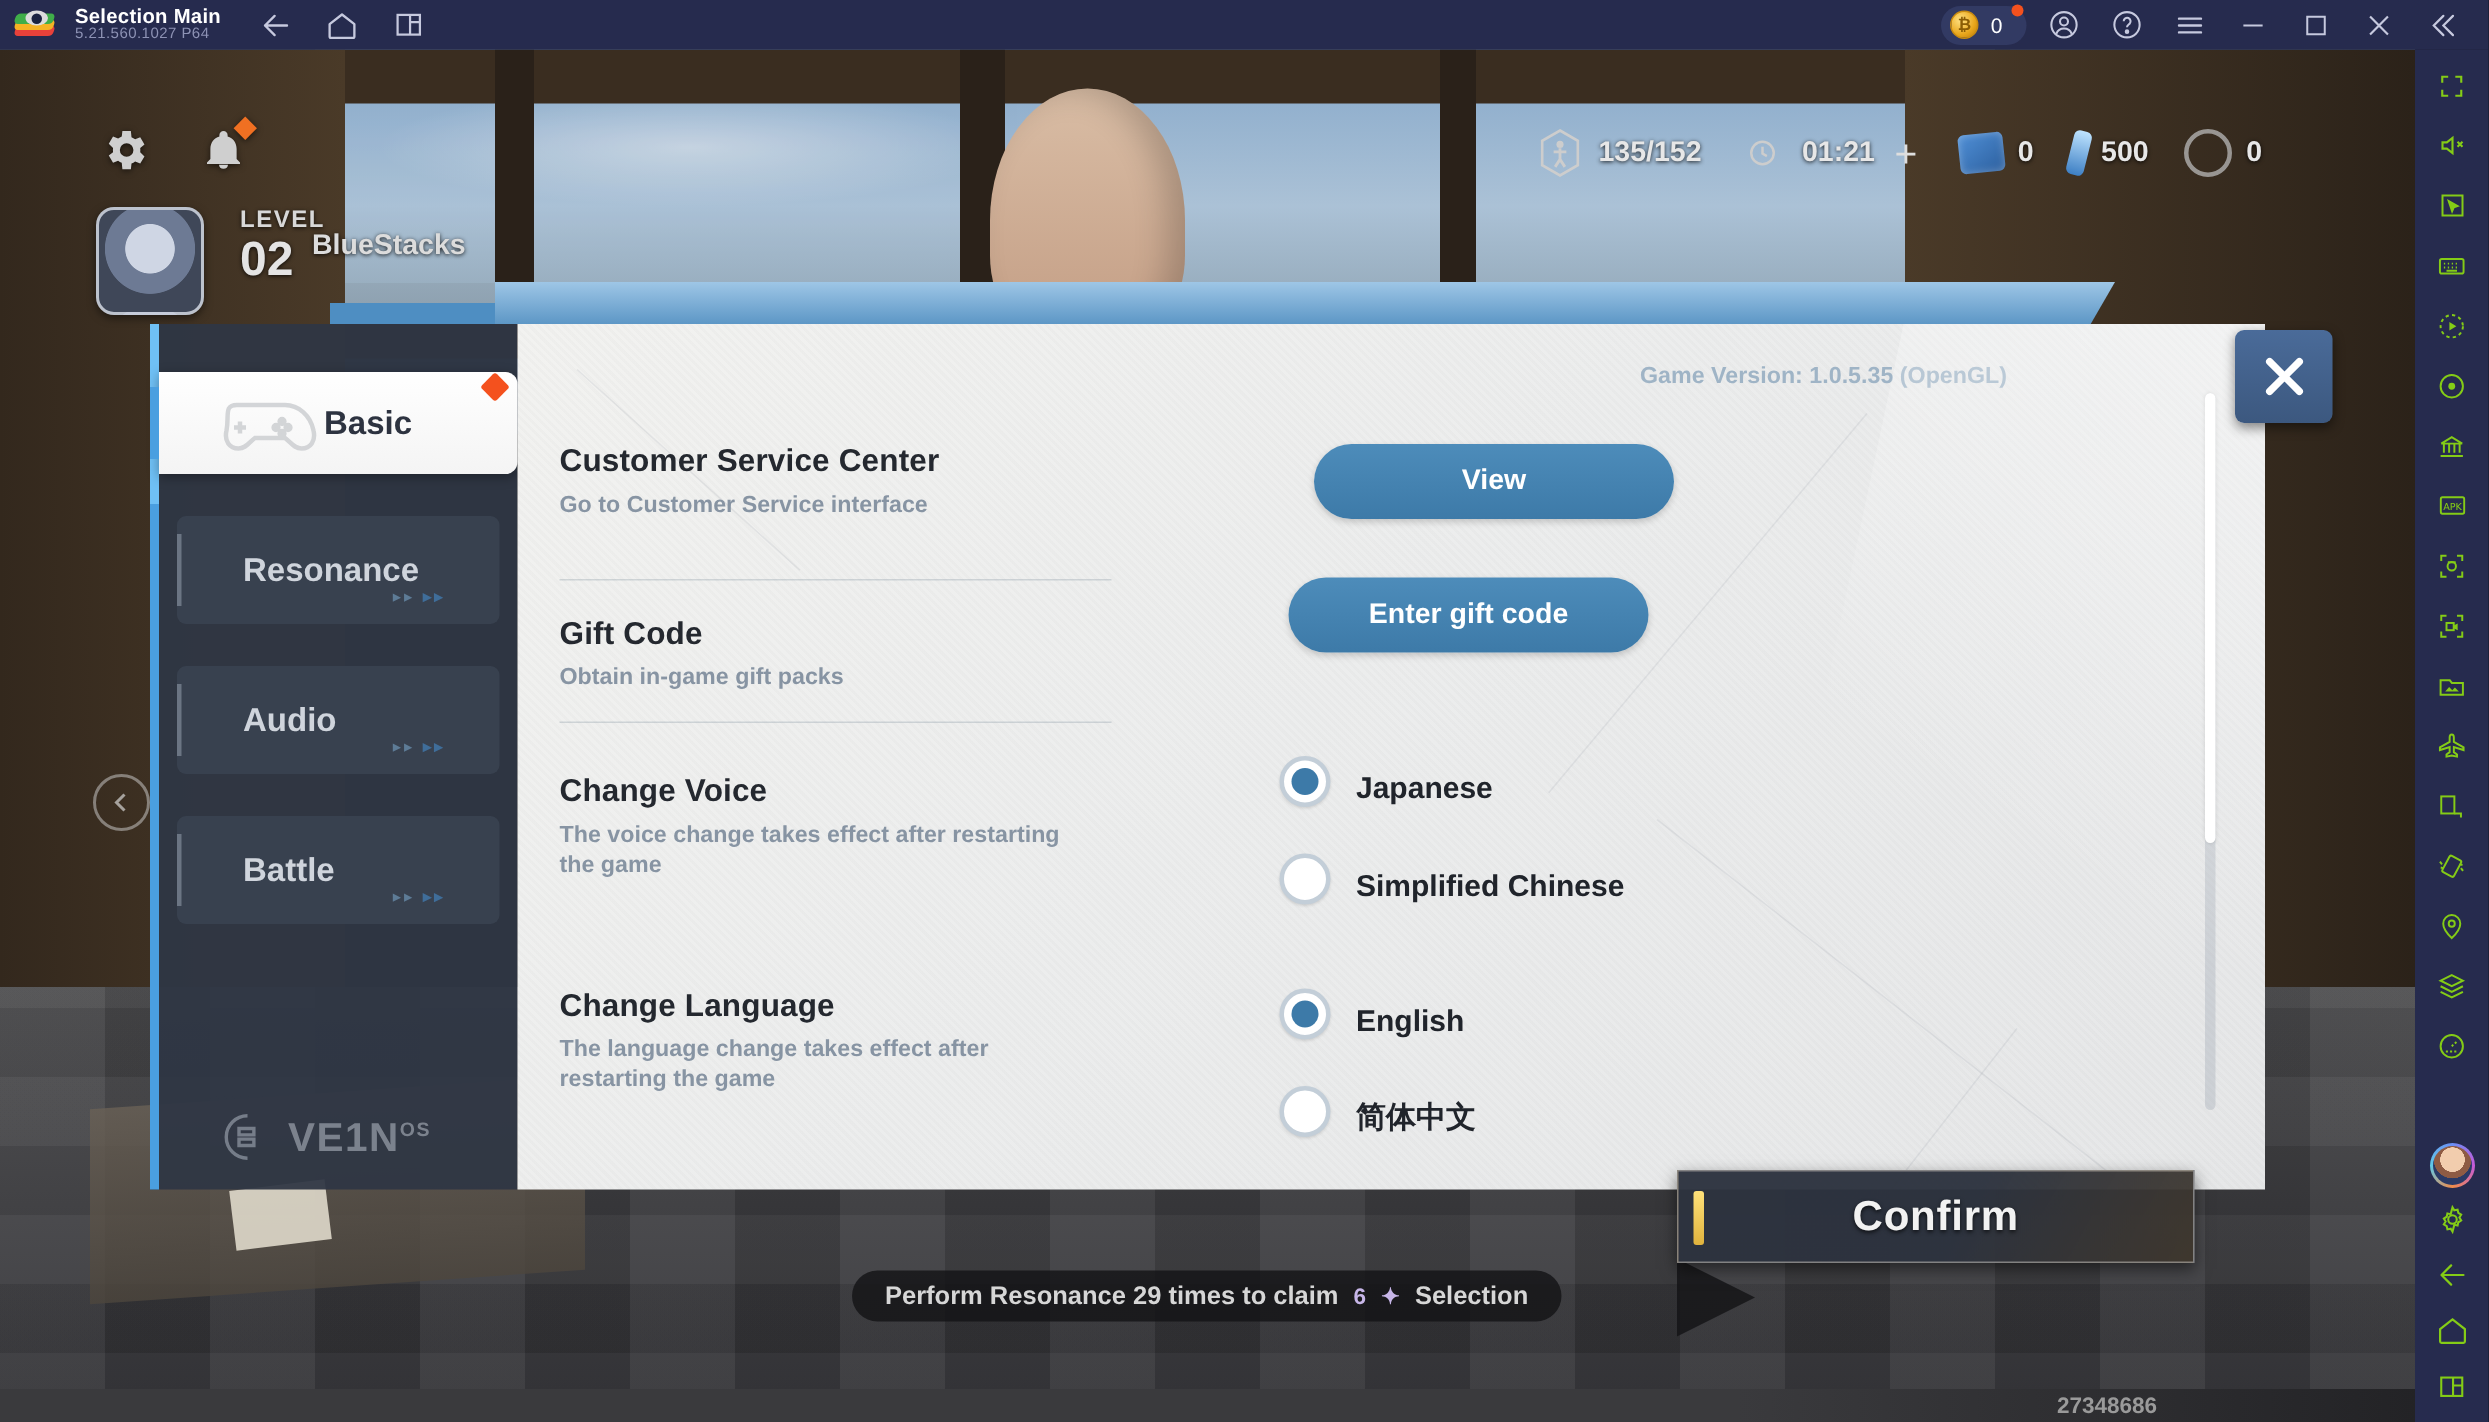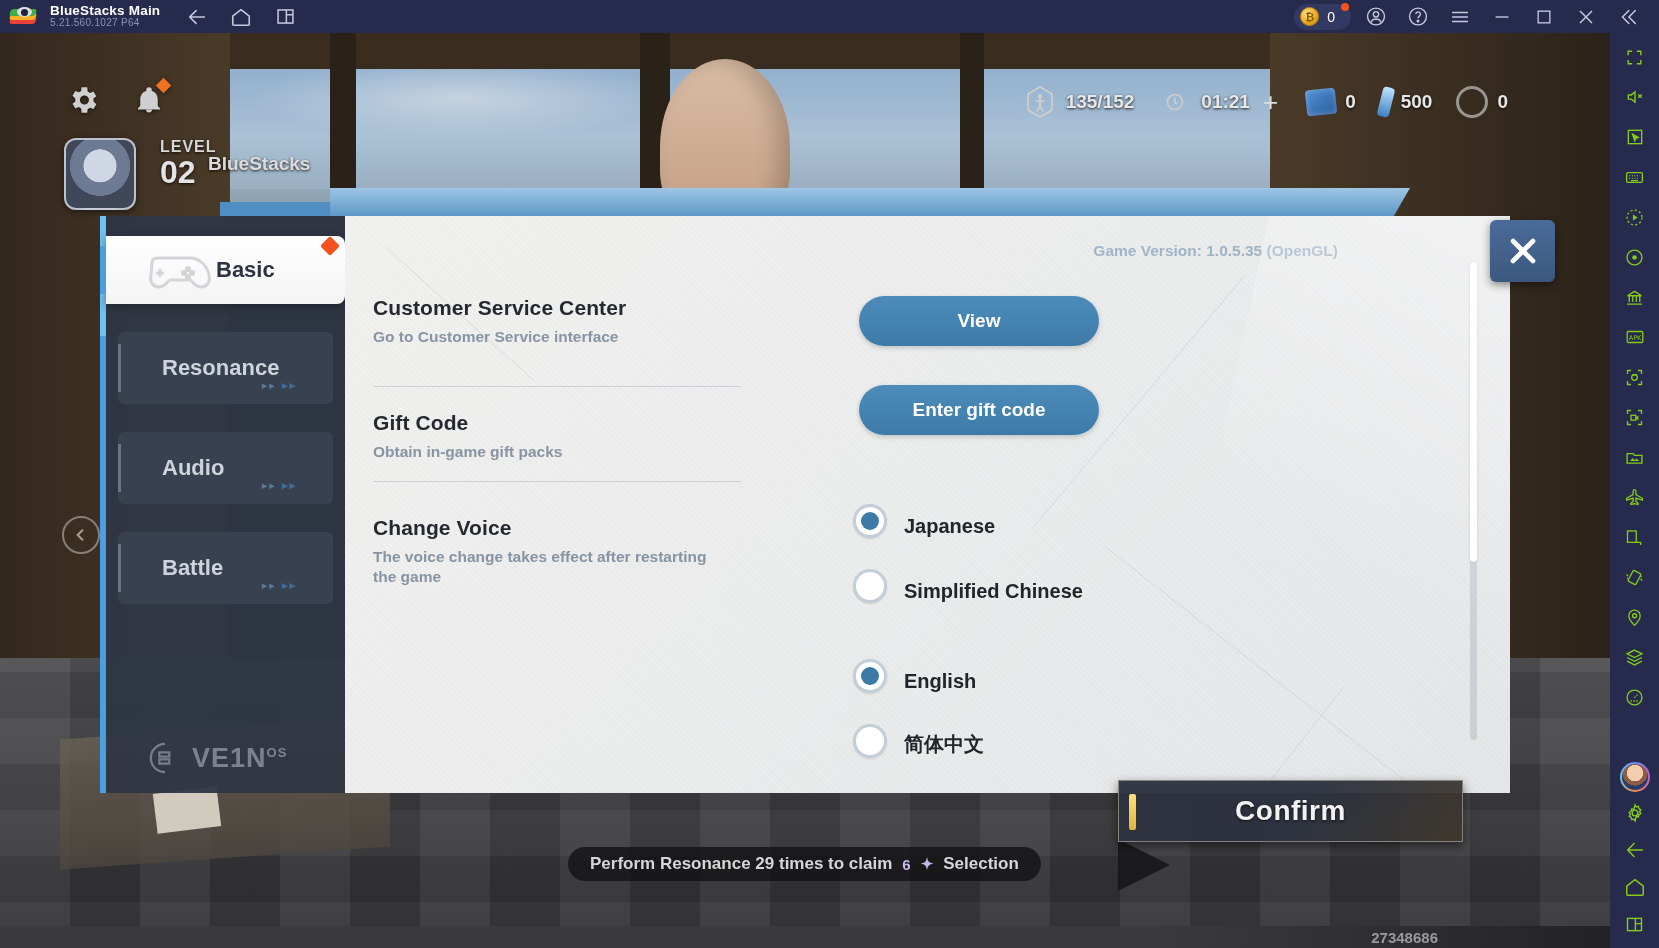--- a/index.html
+++ b/index.html
@@ -418,21 +418,21 @@
 
     <div class="bottom-strip">
       <span class="snum">27348686</span>
     </div>
 
     <div class="panel">
       <div class="panel-topbar2"></div>
       <div class="panel-topbar"></div>
 
       <div class="panel-left">
-        <div class="tabs" style="padding-top:20px">
+        <div class="tabs" style="padding-top:32px">
 
           <div class="tab active">
             <span class="pad-icon">
               <svg width="80" height="44" viewBox="0 0 80 44" fill="none" stroke="currentColor" stroke-width="3">
                 <path d="M24 9h32c9 0 17 7 19 17 1.6 7-2 12-8 12-5 0-7-4-11-7H36c-4 3-6 7-11 7-6 0-9.6-5-8-12C19 16 15 9 24 9z"></path>
                 <path d="M26 20v8M22 24h8M54 20v0M58 24v0M54 28v0M50 24v0"></path>
                 <circle cx="54" cy="20" r="1.6" fill="currentColor"></circle>
                   <circle cx="58" cy="24" r="1.6" fill="currentColor"></circle>
                 <circle cx="54" cy="28" r="1.6" fill="currentColor"></circle>
                   <circle cx="50" cy="24" r="1.6" fill="currentColor"></circle>
@@ -472,21 +472,21 @@
         <span class="deco-line dl2"></span>
         <span class="deco-line dl3"></span>
         <span class="deco-line dl4"></span>
 
         <div class="version">Game Version: 1.0.5.35 (OpenGL)</div>
 
         <div class="srow" style="top:80px">
           <div class="label">Customer Service Center</div>
           <div class="desc">Go to Customer Service interface</div>
         </div>
-        <button class="btn-primary" style="left:514px; top:80px">View</button>
+        <button class="btn-primary" style="left:531px; top:80px">View</button>
         <div class="divider" style="top:170px"></div>
 
         <div class="srow" style="top:195px">
           <div class="label">Gift Code</div>
           <div class="desc">Obtain in-game gift packs</div>
         </div>
         <button class="btn-primary" style="left:514px; top:169px">Enter gift code</button>
         <div class="divider" style="top:265px"></div>
 
         <div class="srow" style="top:300px">
@@ -497,20 +497,24 @@
           <span class="radio on">
               <span class="dot"></span>
             </span>
           <span class="rtext">Japanese</span>
         </div>
         <div class="radio-opt" style="left:508px; top:353px">
           <span class="radio"></span>
           <span class="rtext">Simplified Chinese</span>
         </div>
 
+        <div class="srow" style="top:443px">
+          <div class="label">Change Language</div>
+          <div class="desc">The language change takes effect after restarting the game</div>
+        </div>
         <div class="radio-opt" style="left:508px; top:443px">
           <span class="radio on">
               <span class="dot"></span>
             </span>
           <span class="rtext">English</span>
         </div>
         <div class="radio-opt" style="left:508px; top:508px">
           <span class="radio"></span>
           <span class="rtext">简体中文</span>
         </div>
@@ -535,21 +539,21 @@
 
   <div class="titlebar">
     <div class="bs-logo">
       <span class="lay l1"></span>
         <span class="lay l2"></span>
         <span class="lay l3"></span>
       <span class="eye"></span>
         <span class="pup"></span>
     </div>
     <div class="bs-title-wrap">
-      <div class="bs-title">BlueStacks Main</div>
+      <div class="bs-title">Selection Main</div>
       <div class="bs-sub">5.21.560.1027  P64</div>
     </div>
     <div class="tb-icons">
       <span class="tb-ic">
         <svg width="22" height="22" viewBox="0 0 24 24" fill="none" stroke="currentColor" stroke-width="1.7" stroke-linecap="round">
             <path d="M20 12H4m0 0l7-7m-7 7l7 7"></path>
           </svg>
       </span>
       <span class="tb-ic">
         <svg width="22" height="22" viewBox="0 0 24 24" fill="none" stroke="currentColor" stroke-width="1.7" stroke-linejoin="round">

